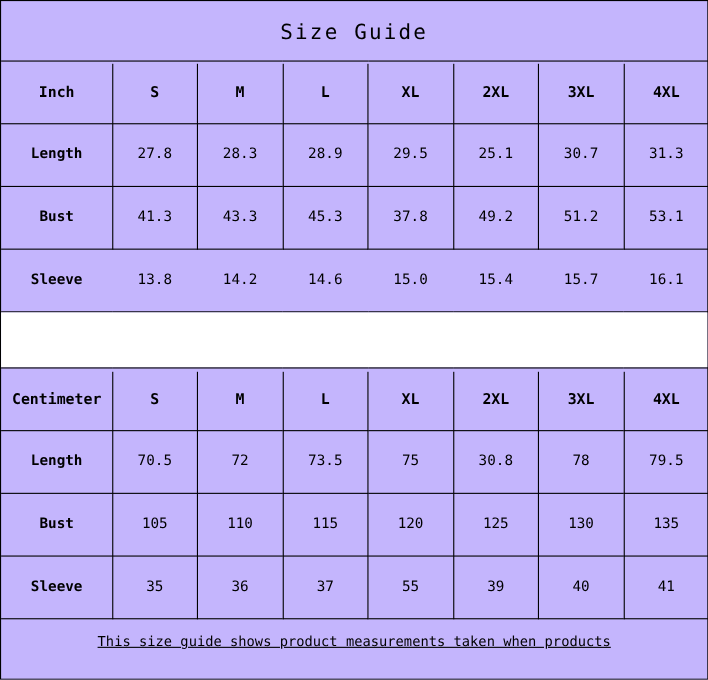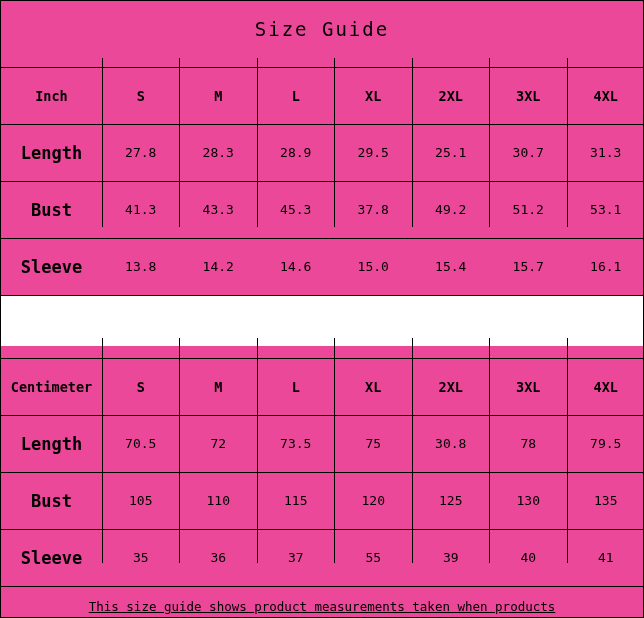--- a/index.html
+++ b/index.html
@@ -13,52 +13,51 @@
     font-family: "DejaVu Sans Mono", monospace;
     color: #000000;
     overflow: hidden;
   }
   .page {
     position: relative;
     width: 644px;
     height: 618px;
     box-sizing: border-box;
     border: 1px solid #000000;
-    background: #ec4899;
+    background: #c4b5fd;
   }
   .title {
     text-align: center;
     font-size: 19px;
     letter-spacing: 2px;
     font-weight: normal;
     padding-top: 17px;
     padding-bottom: 14px;
     line-height: 1.2;
   }
   table.size-table {
     width: 100%;
     border-collapse: collapse;
     table-layout: fixed;
-    margin-top: 12px;
   }
   table.size-table td, table.size-table th {
     border-top: 1px solid #000000;
     border-bottom: 1px solid #000000;
     border-left: none;
     border-right: none;
     text-align: center;
     font-size: 13px;
     height: 56px;
     vertical-align: middle;
     font-weight: normal;
     padding: 0;
   }
   table.size-table .rowhead {
     font-weight: bold;
-    font-size: 17px;
+    font-size: 13px;
   }
   table.size-table thead th {
     font-weight: bold;
     font-size: 13.5px;
   }
   table.size-table col.c0 { width: 101px; }
   table.size-table col.cx { width: 77.5px; }
   .vsep {
     position: absolute;
     top: 0;

